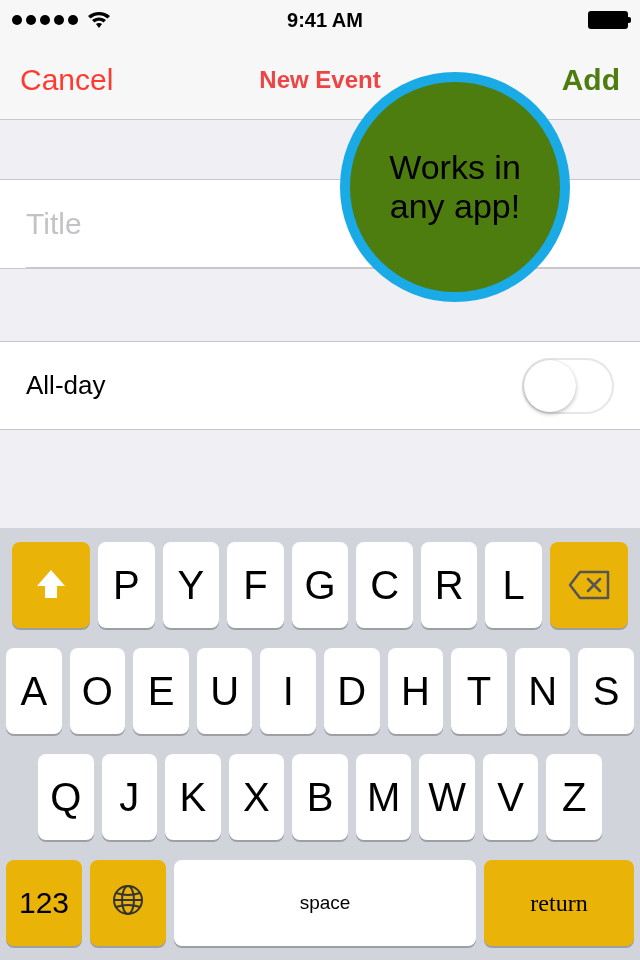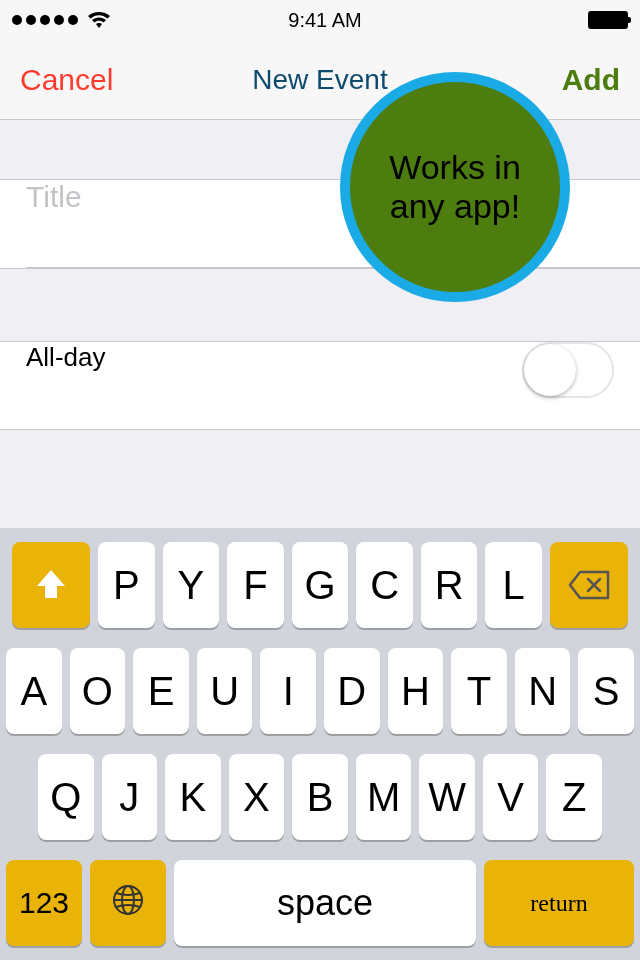--- a/index.html
+++ b/index.html
@@ -5,35 +5,35 @@
     * { margin: 0; padding: 0; box-sizing: border-box; font-family: -apple-system, "Helvetica Neue", Helvetica, Arial, sans-serif; }
     html, body { width: 640px; height: 960px; overflow: hidden; background: #efeff4; }
 
     
     .status-bar { height: 40px; display: flex; align-items: center; justify-content: space-between; padding: 0 12px; background: #f7f7f8; font-size: 20px; font-weight: 600; }
     .status-left, .status-right { display: flex; align-items: center; gap: 8px; width: 140px; }
     .status-right { justify-content: flex-end; }
     .dots { display: flex; gap: 4px; }
     .dot { width: 10px; height: 10px; border-radius: 50%; background: #000; }
     .wifi-icon svg { display:block; }
-    .time { font-weight: 400; margin-left: 10px; }
+    .time { font-weight: 700; margin-left: 10px; }
     .battery { width: 40px; height: 18px; border: 2px solid #000; border-radius: 3px; position: relative; }
     .battery::after { content: ""; position: absolute; right: -5px; top: 4px; width: 3px; height: 6px; background: #000; border-radius: 0 2px 2px 0; }
     .battery-fill { background: #000; width: 100%; height: 100%; }
 
     
     .nav-bar { height: 80px; background: #f7f7f8; display: flex; align-items: center; justify-content: space-between; padding: 0 20px; border-bottom: 1px solid #c8c7cc; }
     .nav-left { color: #ff3b30; font-size: 30px; font-weight: 400; }
-    .nav-title { font-size: 28px; font-weight: 400; color: #0c4a6e; position: absolute; left: 50%; transform: translateX(-50%); }
+    .nav-title { font-size: 24px; font-weight: 700; color: #ef4444; position: absolute; left: 50%; transform: translateX(-50%); }
     .nav-right { color: #4d7c0f; font-size: 30px; font-weight: 700; }
 
     
     .spacer { height: 60px; background: #efeff4; border-bottom: 1px solid #c8c7cc; }
     .group { background: #fff; }
-    .row { height: 88px; display: flex; align-items: flex-start; padding: 0 26px; border-bottom: 1px solid #c8c7cc; }
+    .row { height: 88px; display: flex; align-items: center; padding: 0 26px; border-bottom: 1px solid #c8c7cc; }
     .row.inset-divider { border-bottom: none; position: relative; }
     .row.inset-divider::after { content:""; position: absolute; left: 26px; right: 0; bottom: 0; height: 1px; background: #c8c7cc; }
     .row input { border: none; outline: none; font-size: 30px; width: 100%; background: transparent; color: #000; }
     .row input::placeholder { color: #c3c3c7; }
     .row-label { font-size: 26px; color: #000; flex: 1; }
 
     .spacer2 { height: 74px; background: #efeff4; border-top: 1px solid #c8c7cc; border-bottom: 1px solid #c8c7cc; }
 
     
     .toggle { width: 92px; height: 56px; border-radius: 28px; border: 2px solid #e5e5ea; background: #fff; position: relative; }
@@ -44,21 +44,21 @@
 
     
     .keyboard { position: absolute; bottom: 0; left: 0; right: 0; height: 432px; background: #d1d5db; padding: 14px 6px 8px 6px; display: flex; flex-direction: column; gap: 20px; }
     .krow { display: flex; gap: 8px; justify-content: center; }
     .key { flex: 1; height: 86px; background: #fff; border-radius: 8px; box-shadow: 0 2px 0 rgba(0,0,0,0.25); display: flex; align-items: center; justify-content: center; font-size: 40px; color: #000; }
     .key.fn { background: #eab308; }
     .key.shift svg, .key.backspace svg { display:block; }
     .krow.r1 { padding: 0 6px; }
     .krow.r1 .key.shift, .krow.r1 .key.backspace { flex: 0 0 78px; }
     .krow.r4 .key.numbers, .krow.r4 .key.globe { flex: 0 0 76px; font-size: 30px; }
-    .krow.r4 .key.space { flex: 1; font-size: 36px; }
+    .krow.r4 .key.space { flex: 1; font-size: 19px; }
     .krow.r4 .key.return { flex: 0 0 150px; font-size: 24px; font-family: Liberation Serif, serif; }
   </style>
 </head>
 <body>
 
 <div class="status-bar">
   <div class="status-left">
     <div class="dots">
       <div class="dot"></div>
         <div class="dot"></div>

